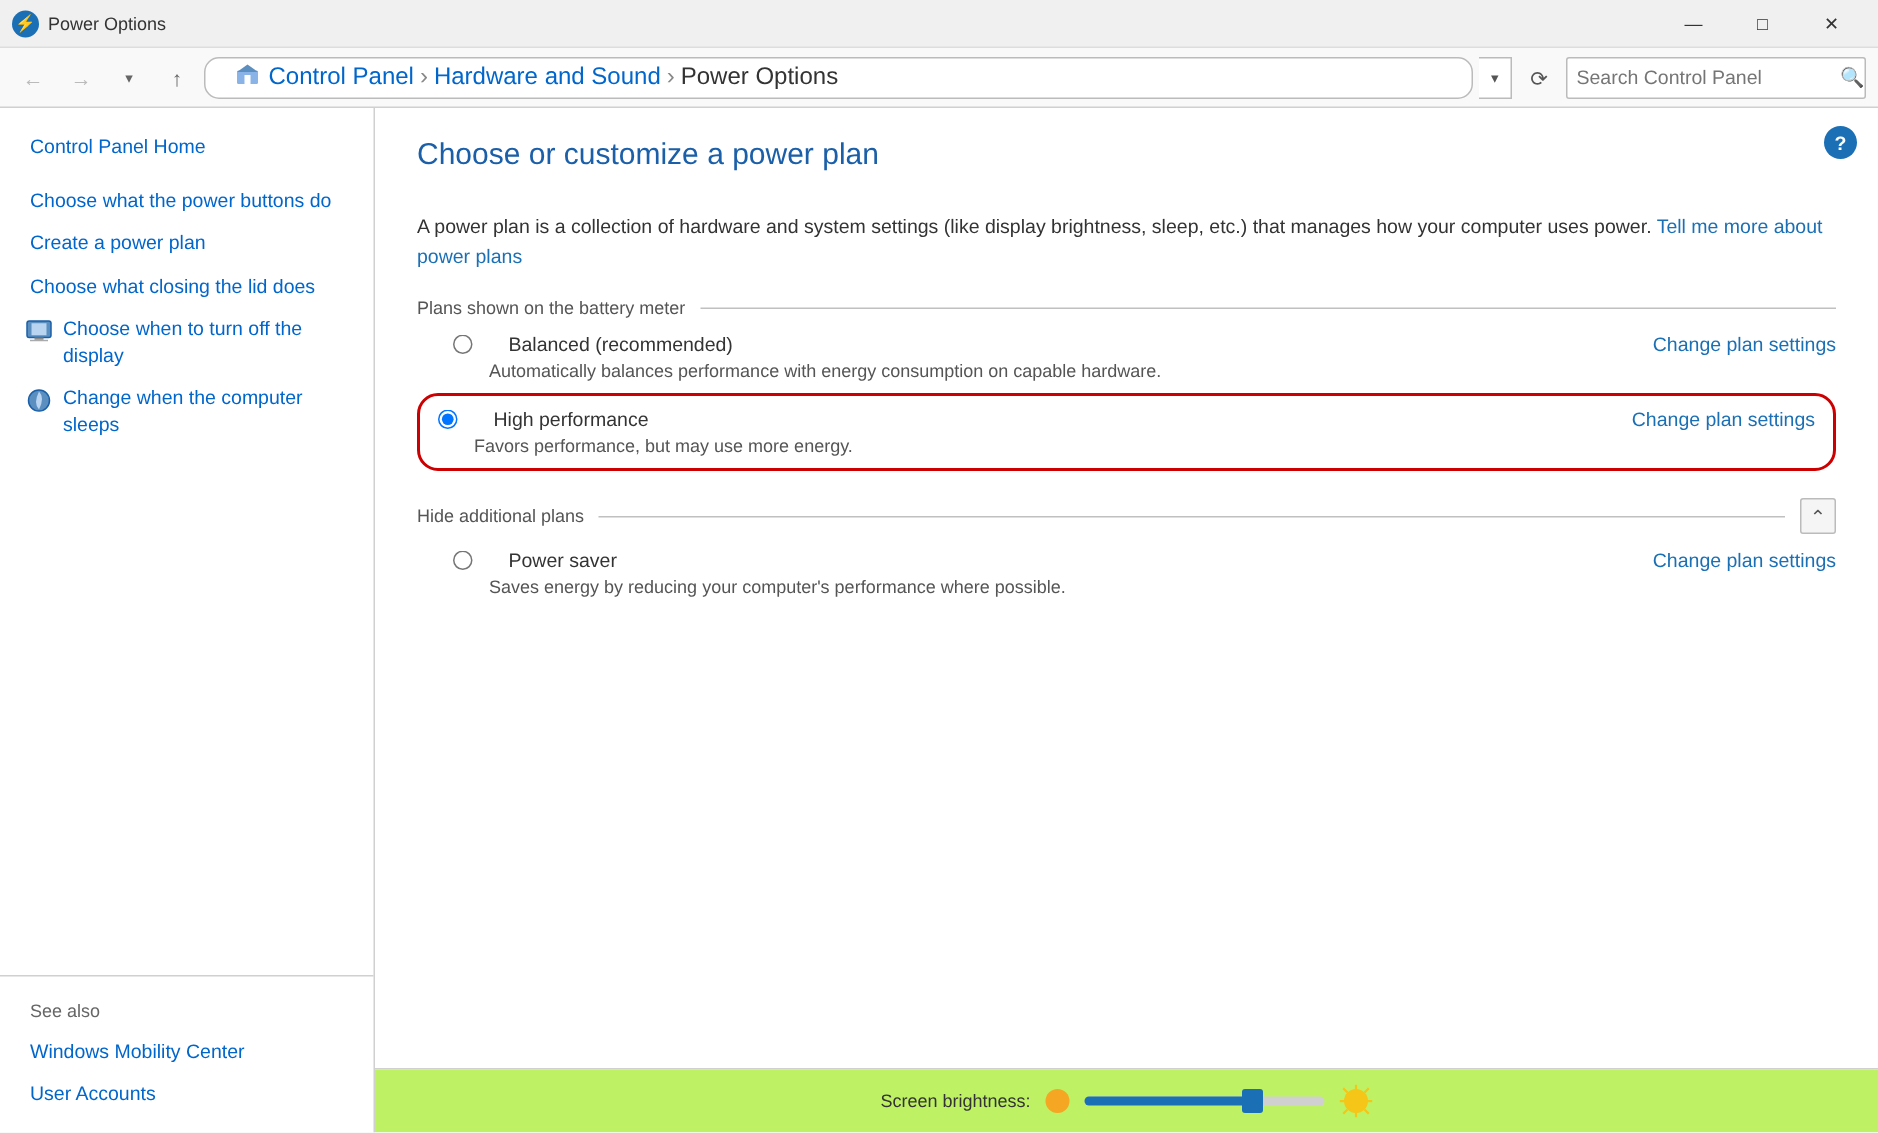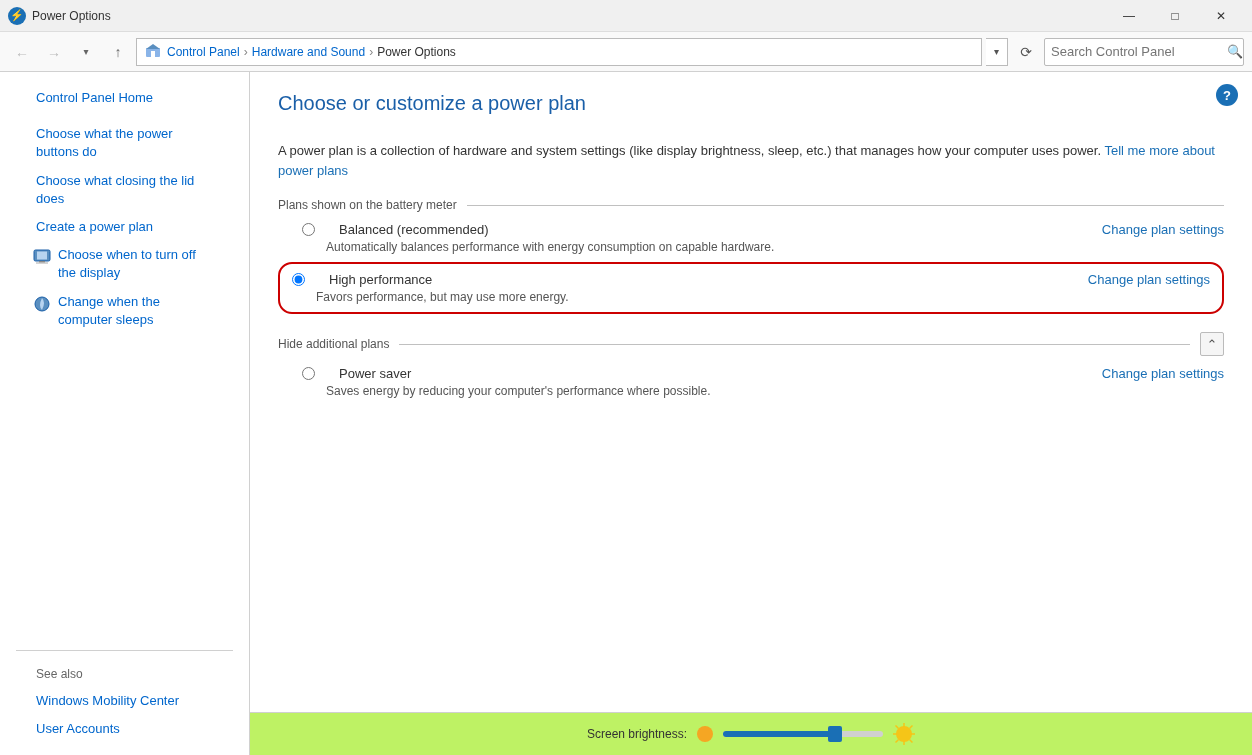--- a/index.html
+++ b/index.html
@@ -36,43 +36,43 @@
     .nav-btn {
       width: 28px; height: 28px;
       background: transparent; border: none; cursor: pointer;
       display: flex; align-items: center; justify-content: center;
       color: #666; font-size: 14px; border-radius: 2px;
     }
     .nav-btn.disabled { color: #bbb; cursor: default; }
     .address-path {
       flex: 1; background: #fff; border: 1px solid #bbb;
       height: 28px; display: flex; align-items: center;
-      padding: 0 8px; font-size: 12px; color: #333;
-      border-radius: 0;
+      padding: 0 20px; font-size: 16px; color: #333;
+      border-radius: 10px;
     }
     .address-path span { color: #333; }
     .address-dropdown { width: 22px; height: 28px; background: #fff; border: 1px solid #bbb; border-left: none; cursor: pointer; display: flex; align-items: center; justify-content: center; font-size: 10px; color: #555; }
     .refresh-btn { width: 28px; height: 28px; background: transparent; border: 1px solid transparent; cursor: pointer; display: flex; align-items: center; justify-content: center; color: #555; font-size: 14px; border-radius: 2px; }
     .search-box {
       width: 200px; height: 28px; border: 1px solid #bbb; background: #fff;
       display: flex; align-items: center; padding: 0 6px;
       border-radius: 2px;
     }
     .search-box input { border: none; outline: none; font-size: 13px; flex: 1; color: #0369a1; background: transparent; }
     .search-icon-btn { background: none; border: none; cursor: pointer; color: #666; font-size: 13px; }
 
     
     .main-container { display: flex; height: calc(755px - 72px); }
 
     
     .sidebar {
       width: 250px; min-width: 250px;
       background: #fff;
       border-right: 1px solid #d0d0d0;
-      padding: 12px 16px;
+      padding: 12px 0;
       display: flex; flex-direction: column;
     }
     .sidebar-link {
       display: block; padding: 5px 20px;
       color: #0066cc; font-size: 13px; cursor: pointer;
       text-decoration: none; line-height: 1.4;
     }
     .sidebar-link-with-icon {
       display: flex; align-items: flex-start; padding: 5px 16px; gap: 6px;
       color: #0066cc; font-size: 13px; cursor: pointer; text-decoration: none; line-height: 1.4;
@@ -205,22 +205,22 @@
 </div>
 
 <div class="main-container">
 
   <div class="sidebar">
     <a class="sidebar-link">Control Panel Home</a>
 
     <div style="height:8px;"></div>
 
     <a class="sidebar-link">Choose what the power buttons do</a>
+    <a class="sidebar-link">Create a power plan</a>
     <a class="sidebar-link">Choose what closing the lid does</a>
-    <a class="sidebar-link">Create a power plan</a>
 
     <a class="sidebar-link-with-icon">
       <span style="width:20px;height:20px;flex-shrink:0;margin-top:1px;">
         <svg width="20" height="20" viewBox="0 0 20 20">
             <rect x="2" y="3" width="16" height="11" rx="1.5" fill="#5a8fc0" stroke="#1a5fa8" stroke-width="1"></rect>
             <rect x="5" y="4.5" width="10" height="8" fill="#b8d4f0"></rect>
             <rect x="7" y="14" width="6" height="1.5" fill="#888"></rect>
             <rect x="4" y="15.5" width="12" height="1" fill="#aaa"></rect>
           </svg>
       </span>

